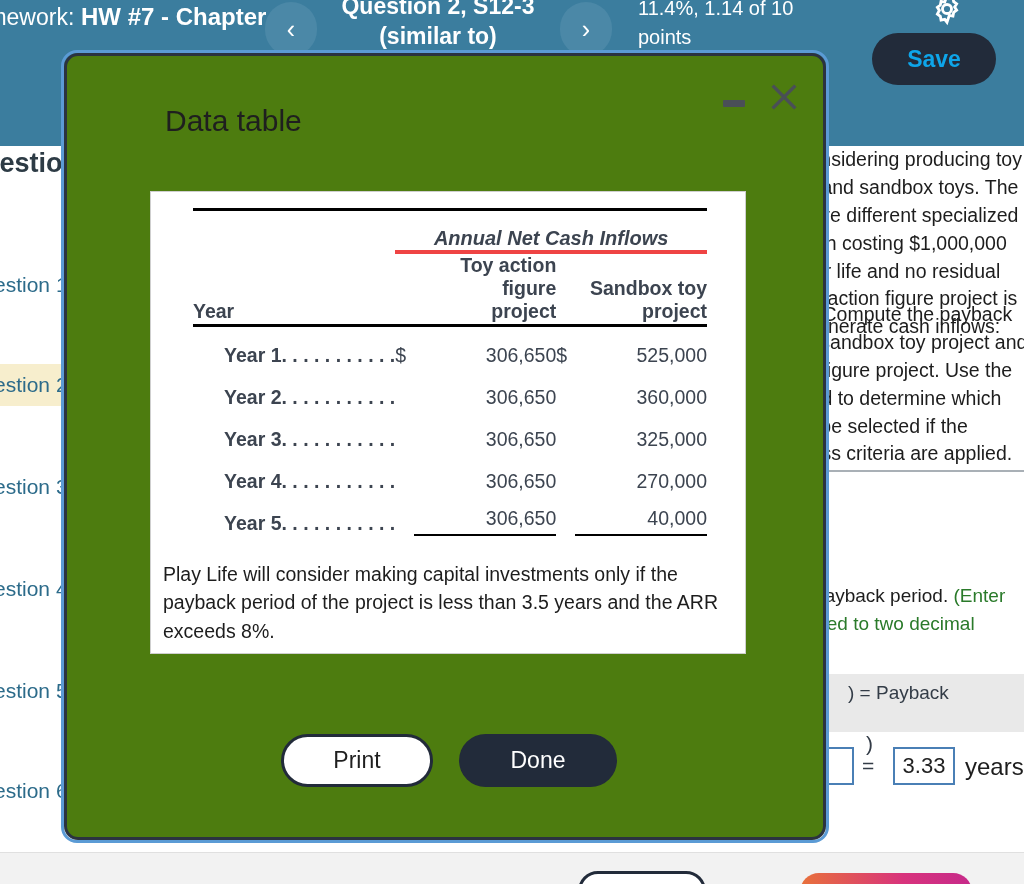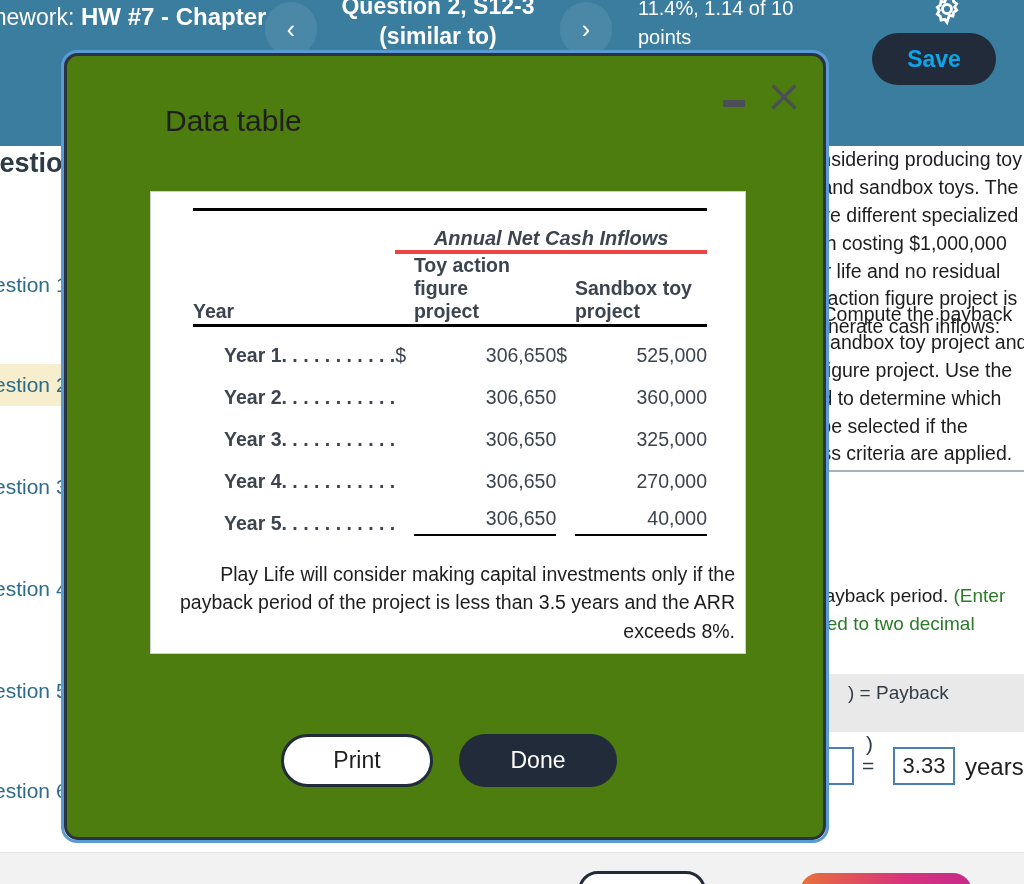--- a/index.html
+++ b/index.html
@@ -173,35 +173,35 @@
   .c-d2 { width: 18px; text-align: left; padding-left: 6px; }
   .c-v2 { width: 128px; text-align: right; padding-right: 2px; }
 
   .rule-top td { border-top: 3px solid #000; height: 4px; }
   .ani-row td { height: 38px; }
   .ani {
     text-align: center; font-style: italic; font-weight: 700;
     font-size: 20px; color: #3c4450; border-bottom: 4px solid #ef4444;
     padding-bottom: 2px;
   }
-  .hdr td { font-weight: 700; text-align: left; line-height: 1.2;
+  .hdr td { font-weight: 700; text-align: right; line-height: 1.2;
             padding-bottom: 3px; border-bottom: 3px solid #000; height: 62px; }
   .hdr td.c-year { text-align: left; vertical-align: bottom; }
   .drow td { height: 42px; }
   .drow td.c-year { font-weight: 700; }
   .y5 td.c-v1, .y5 td.c-v2 { border-bottom: 2px solid #000; padding-bottom: 4px; }
   .trow td { height: 44px; font-weight: 400; padding-top: 4px; }
   .trow td.c-year { font-weight: 700; vertical-align: bottom; padding-bottom: 2px;
                     border-bottom: 3px solid #000; }
   .trow td.c-d1, .trow td.c-d2, .trow td.c-v1, .trow td.c-v2 {
     border-bottom: 4px double #000; padding-bottom: 4px;
   }
   .note {
     position: absolute; left: 12px; top: 368px; width: 572px;
-    font-size: 19.5px; line-height: 1.45; color: #1d1d1d; text-align: right;
+    font-size: 19.5px; line-height: 1.45; color: #1d1d1d;
   }
 
   .print-btn {
     position: absolute; left: 214px; top: 678px; width: 152px; height: 53px;
     border: 3px solid #222b3a; border-radius: 27px; background: #ffffff;
     color: #1f1f1f; font-size: 23px; cursor: pointer;
     font-family: "Liberation Sans", sans-serif;
   }
   .done-btn {
     position: absolute; left: 392px; top: 678px; width: 158px; height: 53px;

